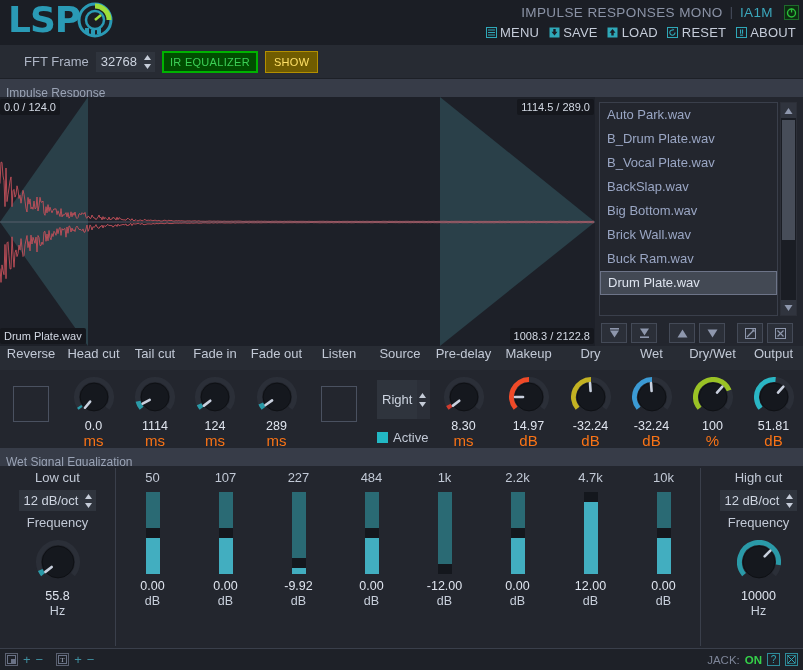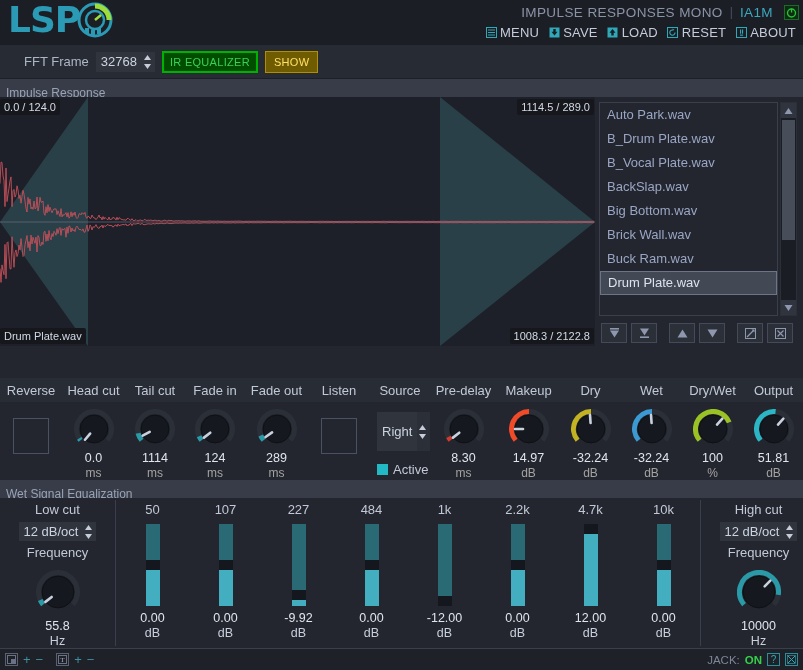--- a/index.html
+++ b/index.html
@@ -58,31 +58,31 @@
   .fscroll { width:17px; flex:0 0 auto; margin-left:2px; background:#24272f; border:1px solid #33374180; display:flex; flex-direction:column; }
   .fscroll-btn { height:15px; display:flex; align-items:center; justify-content:center; background:#30343e;}
   .fscroll-track { flex:1 1 auto; position:relative; background:#1a1d24; }
   .fscroll-thumb { position:absolute; left:1px; right:1px; top:2px; height:66%; background:#474d59; }
   .flist-btns { height:30px; display:flex; align-items:center; gap:4px; padding:4px 0 0 2px;}
   .fbtn { width:26px; height:20px; border:1px solid #444a57; background:#2b2f38; display:flex; align-items:center; justify-content:center;}
   .fbtn.gapL { margin-left:8px; }
 
   
   .ctrl-block { flex:0 0 auto; }
-  .tabrow { display:flex; height:24px; background:#282c34; align-items:center;margin-top:32px; }
+  .tabrow { display:flex; height:24px; background:#282c34; align-items:flex-start; }
   .tabgroup { display:flex; }
   .tabdiv { width:2px; background:#1b1e25; }
   .tab { display:flex; align-items:center; justify-content:center; color:#c2c9d6; font-size:13px; background:#282c34; }
   .knobrow { display:flex; height:78px; background:#23262e; align-items:stretch; }
   .kgroup { display:flex; }
   .kcell { display:flex; flex-direction:column; align-items:center; justify-content:flex-start; padding-top:7px; }
   .knob { width:40px; height:40px; position:relative; }
   .knob svg { display:block; }
   .kval { font-size:12.5px; color:#dfe4ee; line-height:15px; margin-top:2px;}
-  .kunit { font-size:12px; color:#a3a3a3; line-height:14px;}
+  .kunit { font-size:15px; color:#f97316; line-height:14px;}
   .chkbox { width:36px; height:36px; border:1px solid #4a5160; background:#23262e; margin-top:9px;}
   .src-cell { display:flex; flex-direction:column; align-items:flex-start; padding:10px 0 0 7px; gap:11px;}
   .src-sel { display:flex; background:#33384180; height:39px; align-items:stretch; }
   .src-sel .spin-val { background:#2f343d; font-size:13px; }
   .active-row { display:flex; align-items:center; gap:5px; }
   .active-led { width:11px; height:11px; background:#22b8c4; }
   .active-lbl { font-size:13px; color:#c2c9d6; }
 
   
   .eq-area { display:flex; flex:1 1 auto; background:#23262e; min-height:0;}

